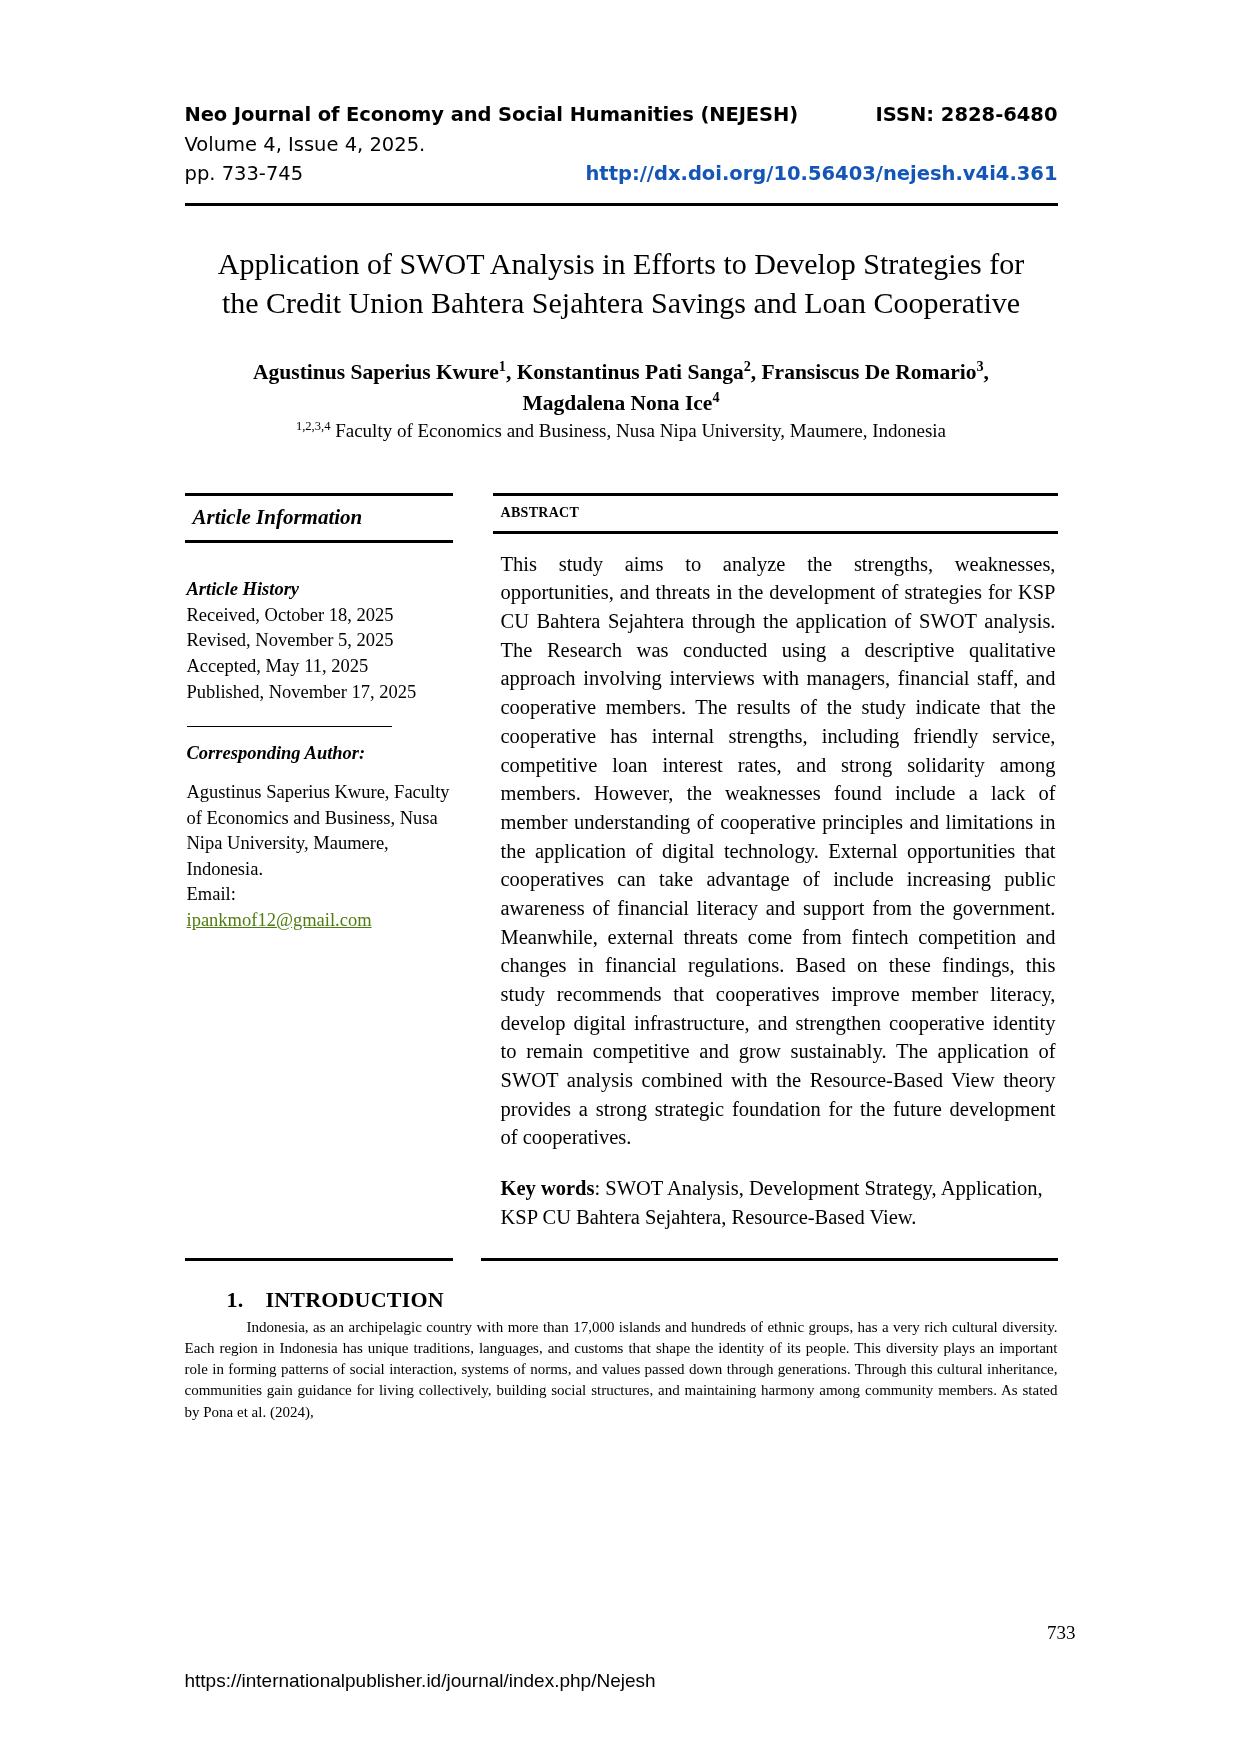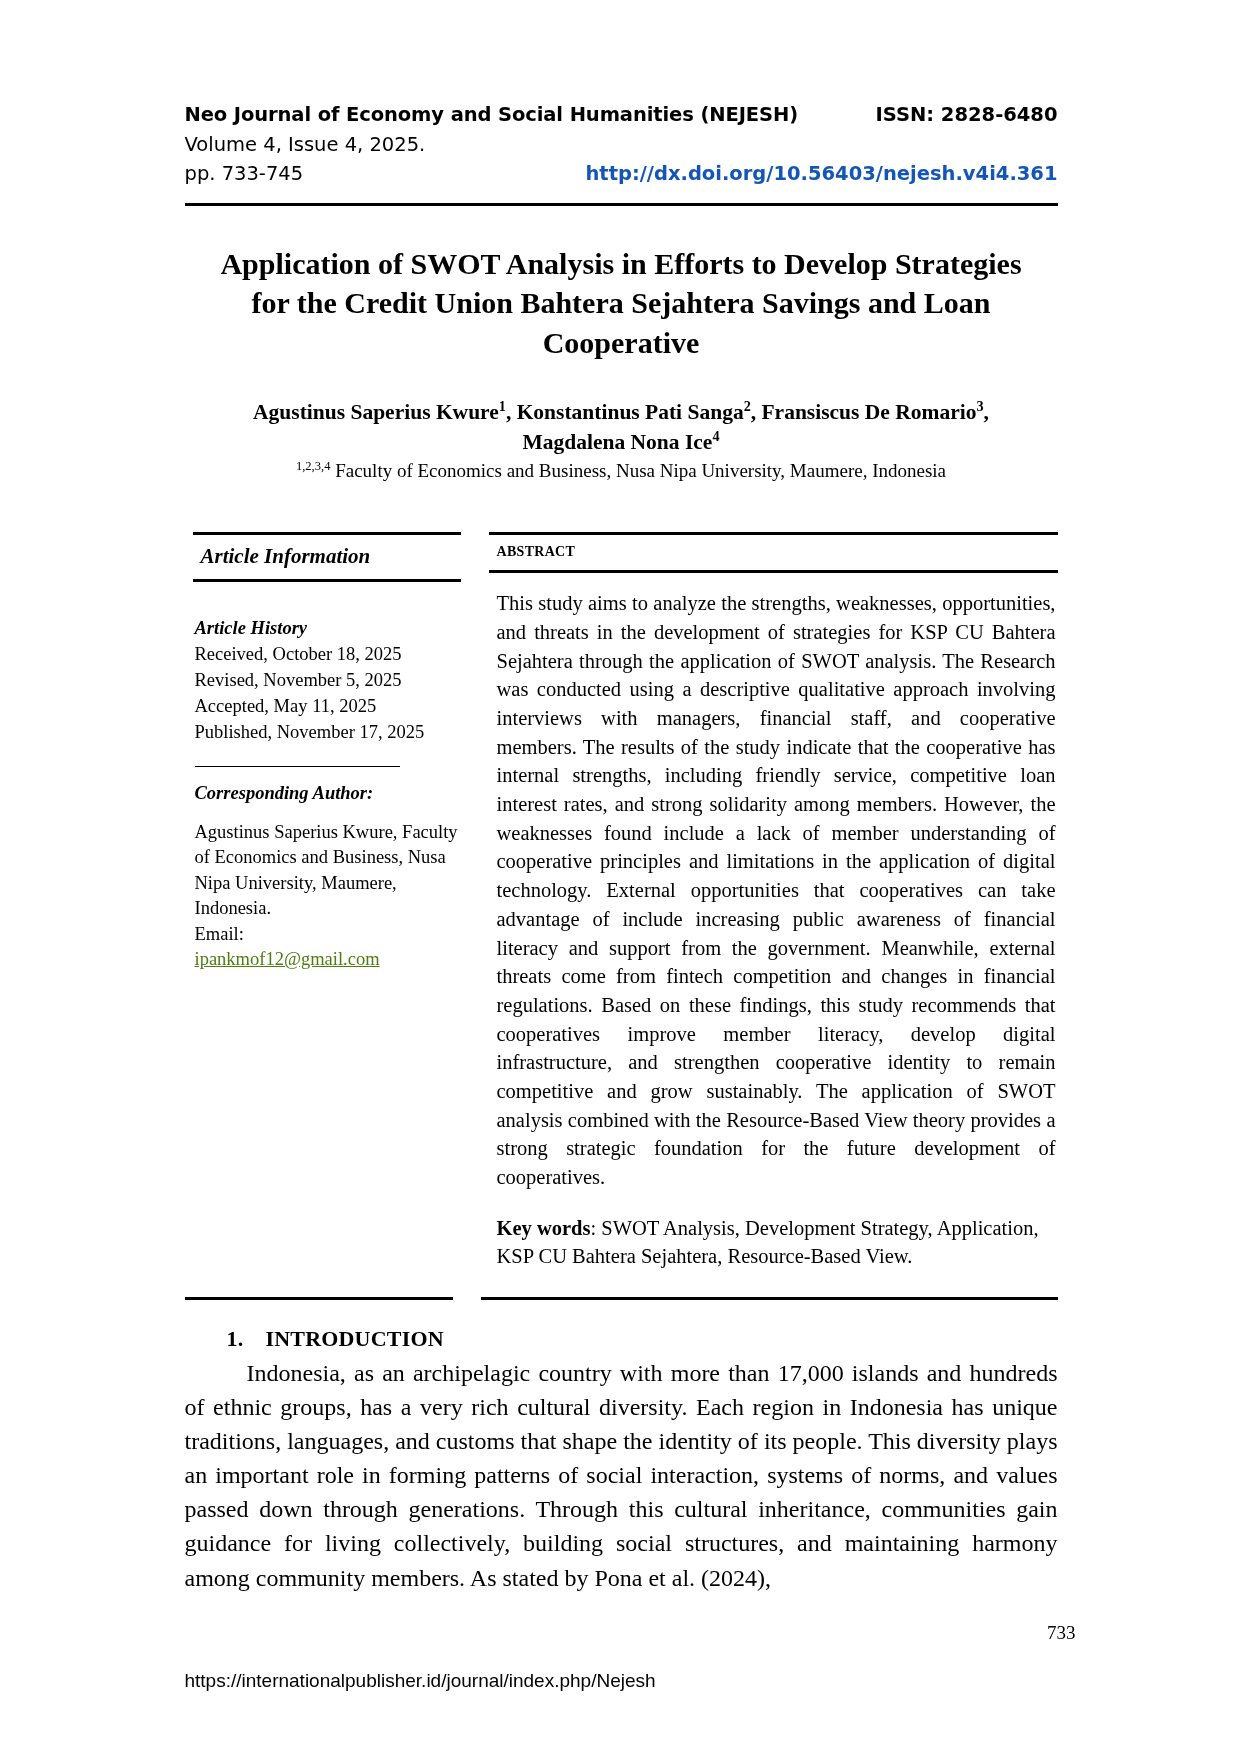--- a/index.html
+++ b/index.html
@@ -50,21 +50,21 @@
   .rule-thick {
     border: 0;
     border-top: 3px solid #000;
     margin: 14px 0 0 0;
   }
 
   
   .title {
     text-align: center;
     font-size: 30px;
-    font-weight: bold;
+    font-weight: normal;
     line-height: 1.32;
     margin: 38px 16px 11px 16px;
   }
   .authors {
     text-align: center;
     font-size: 21.5px;
     font-weight: bold;
     line-height: 1.42;
     margin: 34px 28px 0 28px;
   }
@@ -73,22 +73,21 @@
     font-size: 19px;
     line-height: 1.4;
     margin: 0 0 0 0;
   }
   sup { font-size: 0.66em; vertical-align: super; line-height: 0; }
 
   
   .info-wrap {
     display: flex;
     margin-top: 48px;
-    gap: 28px;
-    margin-left: 8px;
+    gap: 40px;
   }
   .col-left { width: 268px; flex: 0 0 268px; }
   .col-right { flex: 1 1 auto; }
 
   .hdr-line-top {
     border-top: 3px solid #000;
   }
   .hdr-line-bottom {
     border-top: 3px solid #000;
   }
@@ -168,21 +167,21 @@
   
   .section-head {
     font-size: 22px;
     font-weight: bold;
     margin: 26px 0 0 0;
     padding-left: 42px;
     letter-spacing: 0.2px;
   }
   .section-head .num { margin-right: 22px; }
   .body-text {
-    font-size: 24px;
+    font-size: 15px;
     line-height: 1.42;
     text-align: justify;
     text-justify: inter-word;
     margin-top: 4px;
     text-indent: 62px;
   }
 
   
   .pagenum {
     position: absolute;

